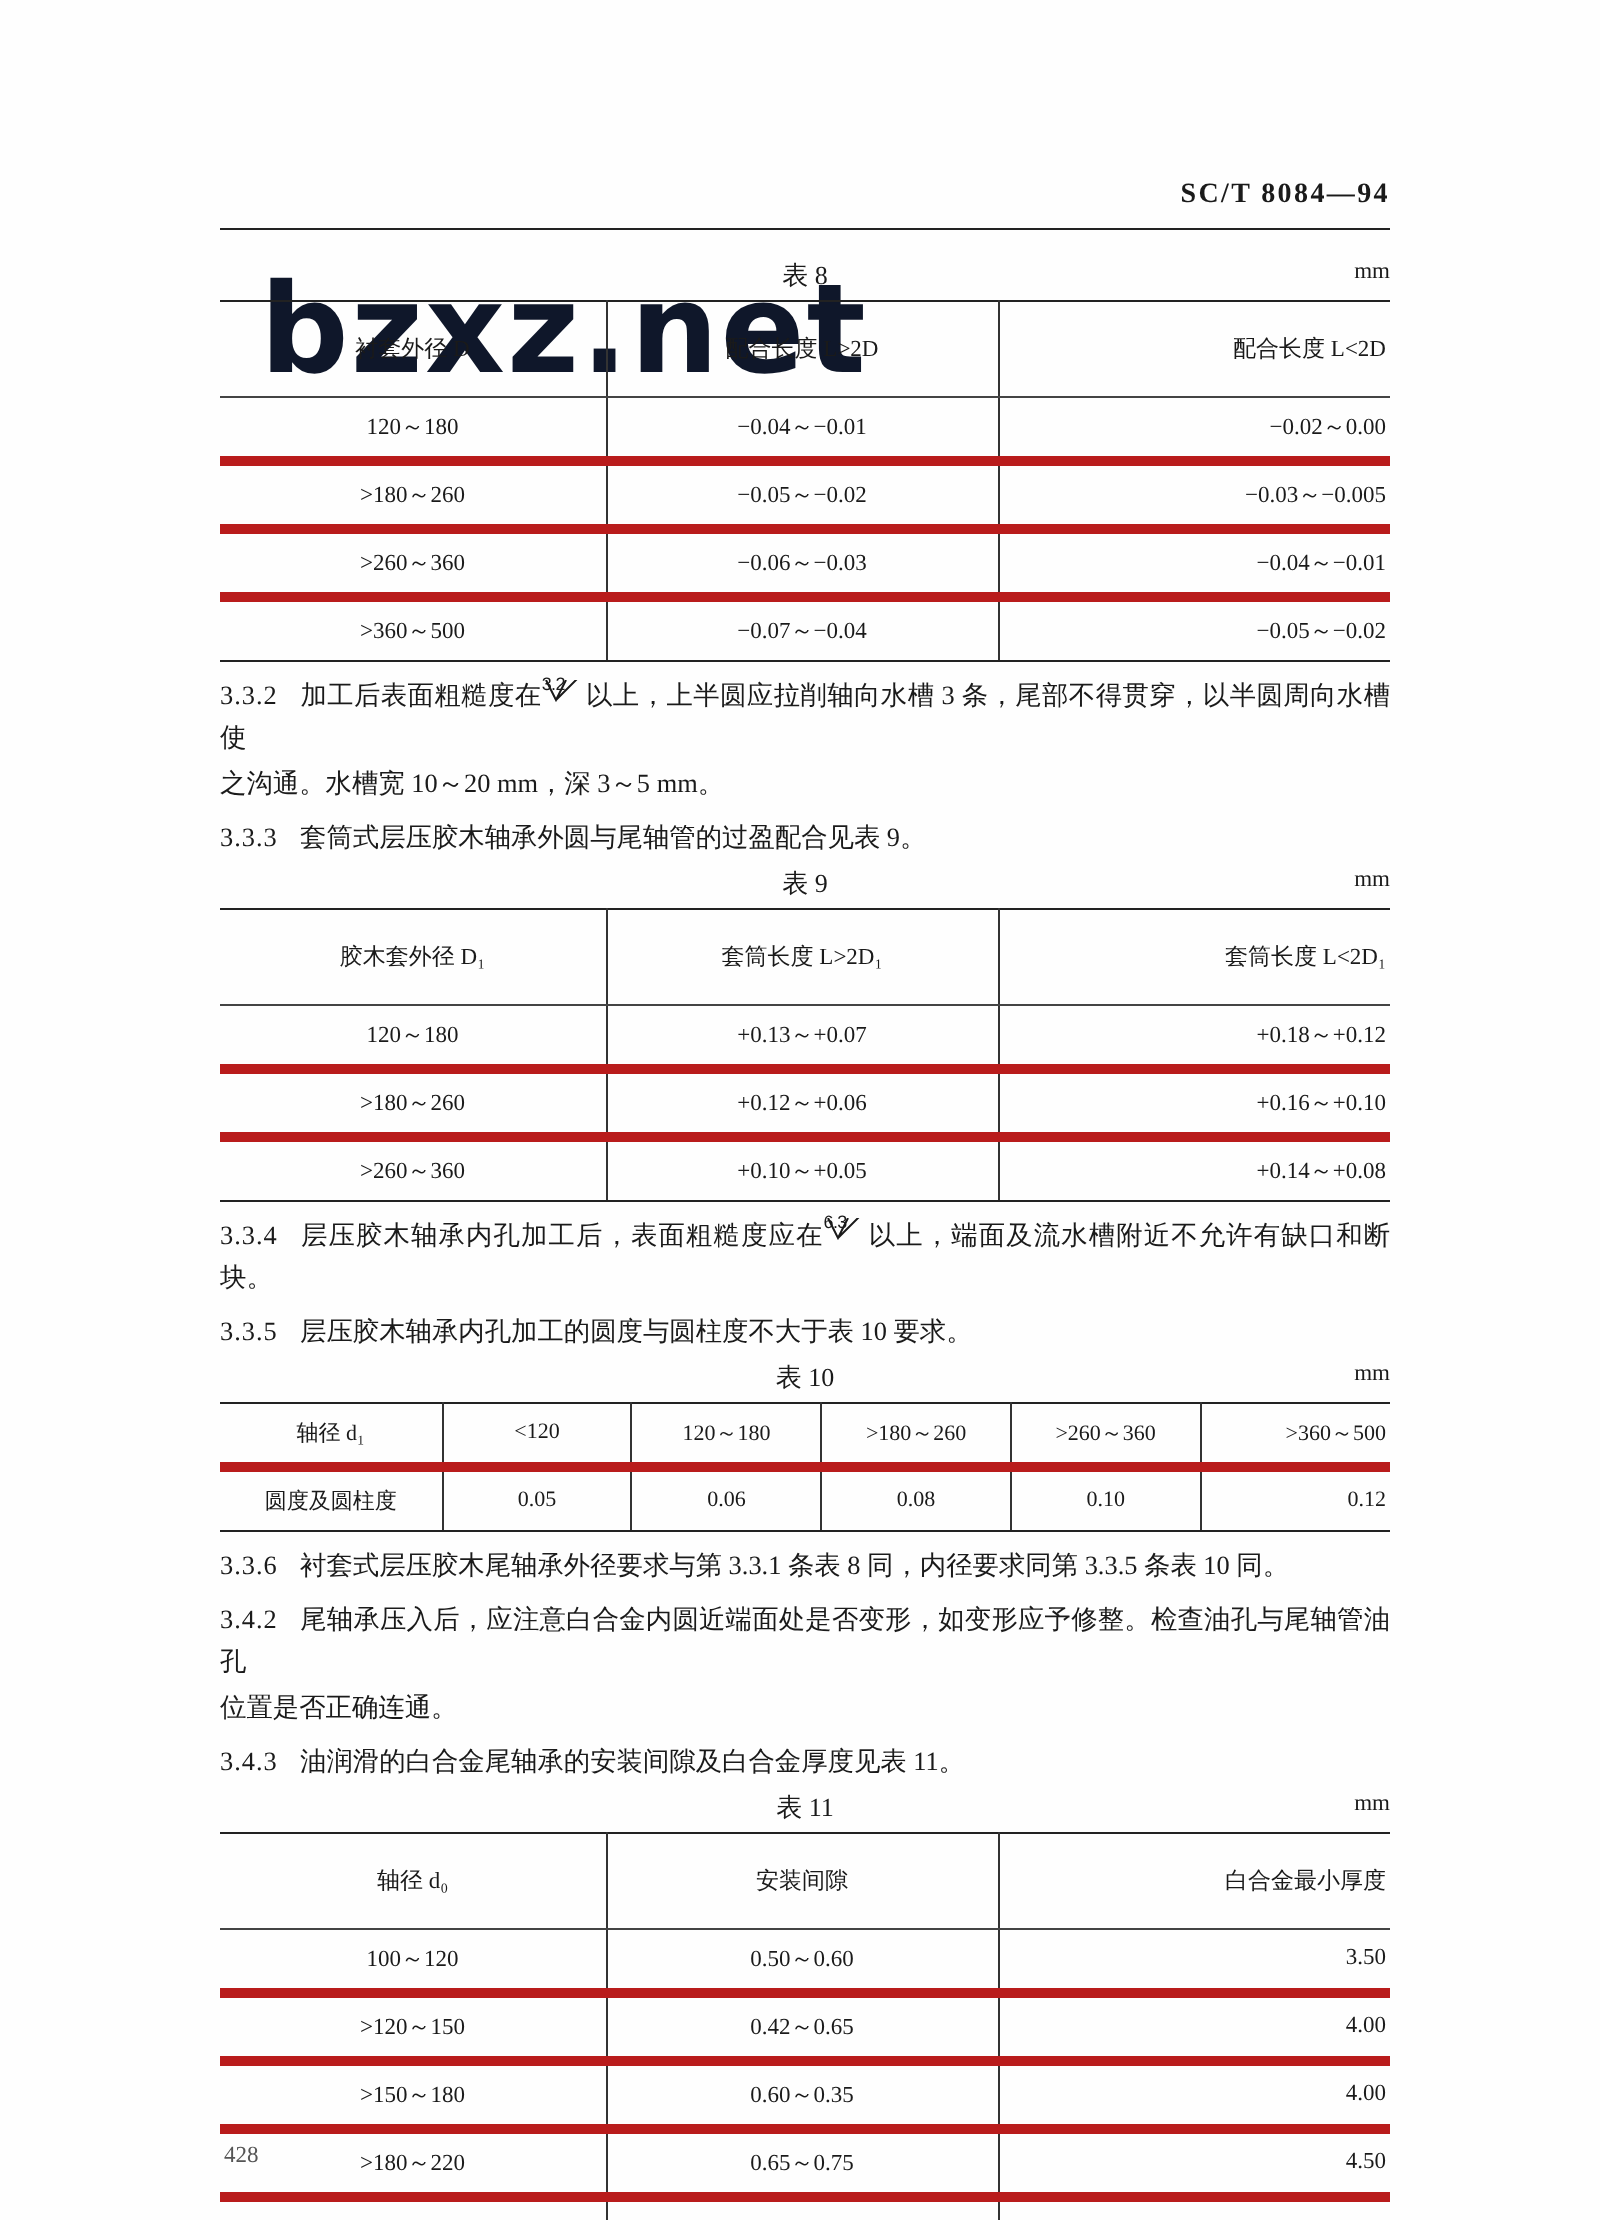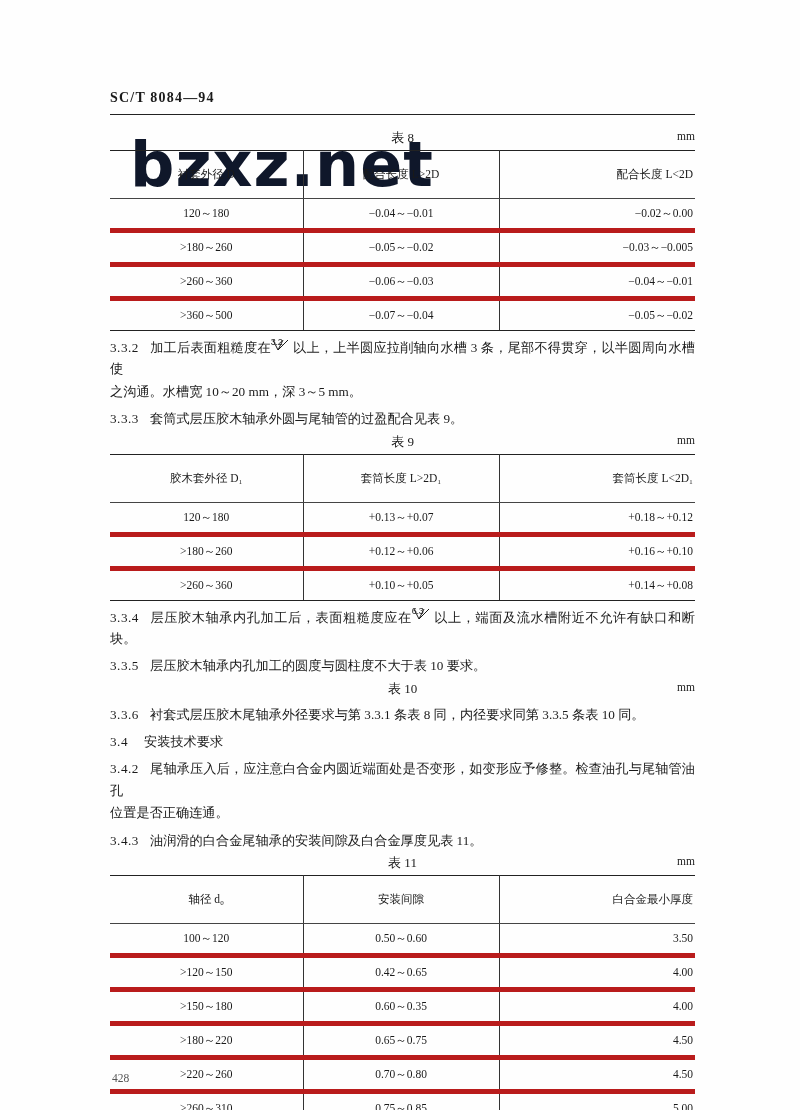--- a/index.html
+++ b/index.html
@@ -39,21 +39,21 @@
     font-size: 62px;
     letter-spacing: 1px;
     color: #0f172a;
     user-select: none;
     pointer-events: none;
     z-index: 0;
   }
 
   
   .doc-header {
-    text-align: left;
+    text-align: right;
     font-family: "Liberation Serif", serif;
     font-weight: 700;
     font-size: 14px;
     letter-spacing: 1.2px;
     margin: 0 0 8px 0;
   }
   .header-rule {
     border-top: 1.6px solid #222;
     margin-bottom: 14px;
   }
@@ -256,29 +256,46 @@
 
     <div class="para">
       <span class="num">3.3.5</span><span>层压胶木轴承内孔加工的圆度与圆柱度不大于表 10 要求。</span>
     </div>
 
     <div class="tbl-block">
       <div class="tbl-caption">
         <span>表 10</span>
         <span class="unit-label">mm</span>
       </div>
+      <table class="dt tbl10">
+        <tbody>
+          <tr>
+            <td style="width:19%">轴径 d₁</td>
+            <td style="width:16.2%">&lt;120</td>
+            <td style="width:16.2%">120～180</td>
+            <td style="width:16.2%">&gt;180～260</td>
+            <td style="width:16.2%">&gt;260～360</td>
+            <td style="width:16.2%">&gt;360～500</td>
+          </tr>
+          <tr>
+            <td>圆度及圆柱度</td>
+            <td>0.05</td>
+            <td>0.06</td>
+            <td>0.08</td>
+            <td>0.10</td>
+            <td>0.12</td>
+          </tr>
+        </tbody>
+      </table>
     </div>
 
     <div class="para">
       <span class="num">3.3.6</span><span>衬套式层压胶木尾轴承外径要求与第 3.3.1 条表 8 同，内径要求同第 3.3.5 条表 10 同。</span>
     </div>
 
-    <div class="para">
-      <span class="num short">3.4</span><span>安装技术要求</span>
-    </div>
 
 
     <div class="para">
       <span class="num">3.4.2</span><span>尾轴承压入后，应注意白合金内圆近端面处是否变形，如变形应予修整。检查油孔与尾轴管油孔</span>
     </div>
     <div class="para indent2" style="margin-top:-2px">位置是否正确连通。</div>
 
     <div class="para">
       <span class="num">3.4.3</span><span>油润滑的白合金尾轴承的安装间隙及白合金厚度见表 11。</span>
     </div>

